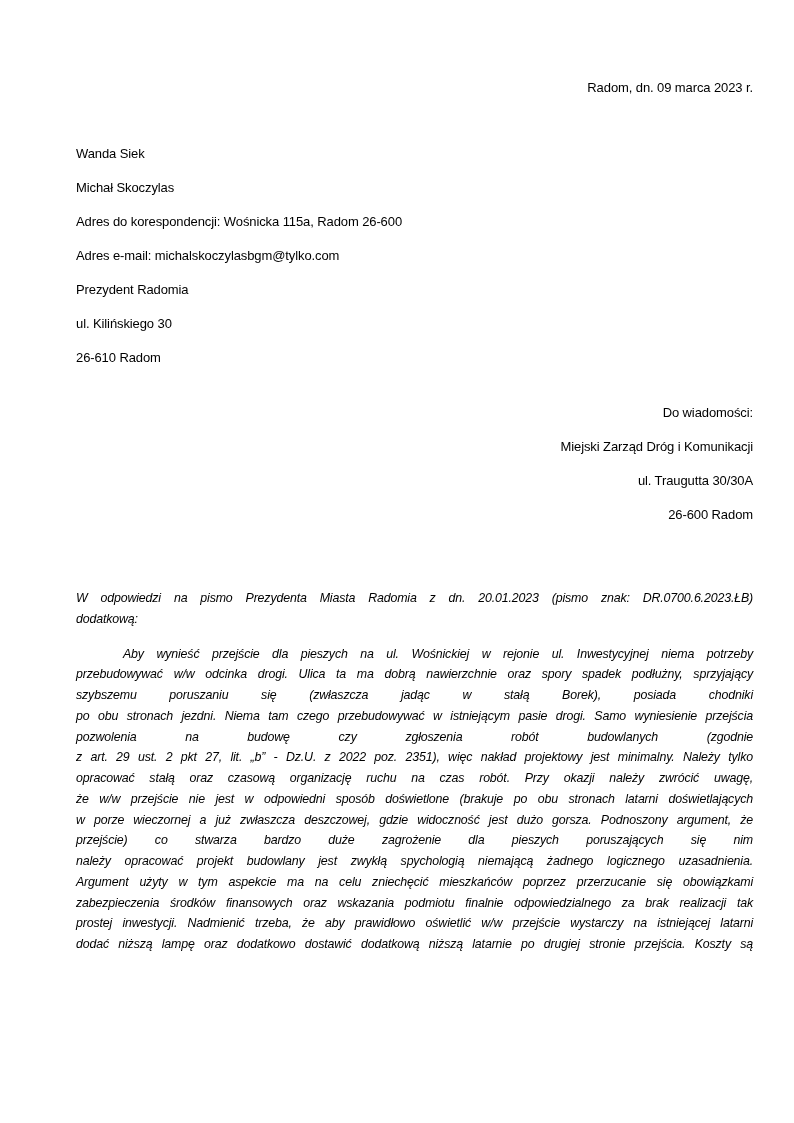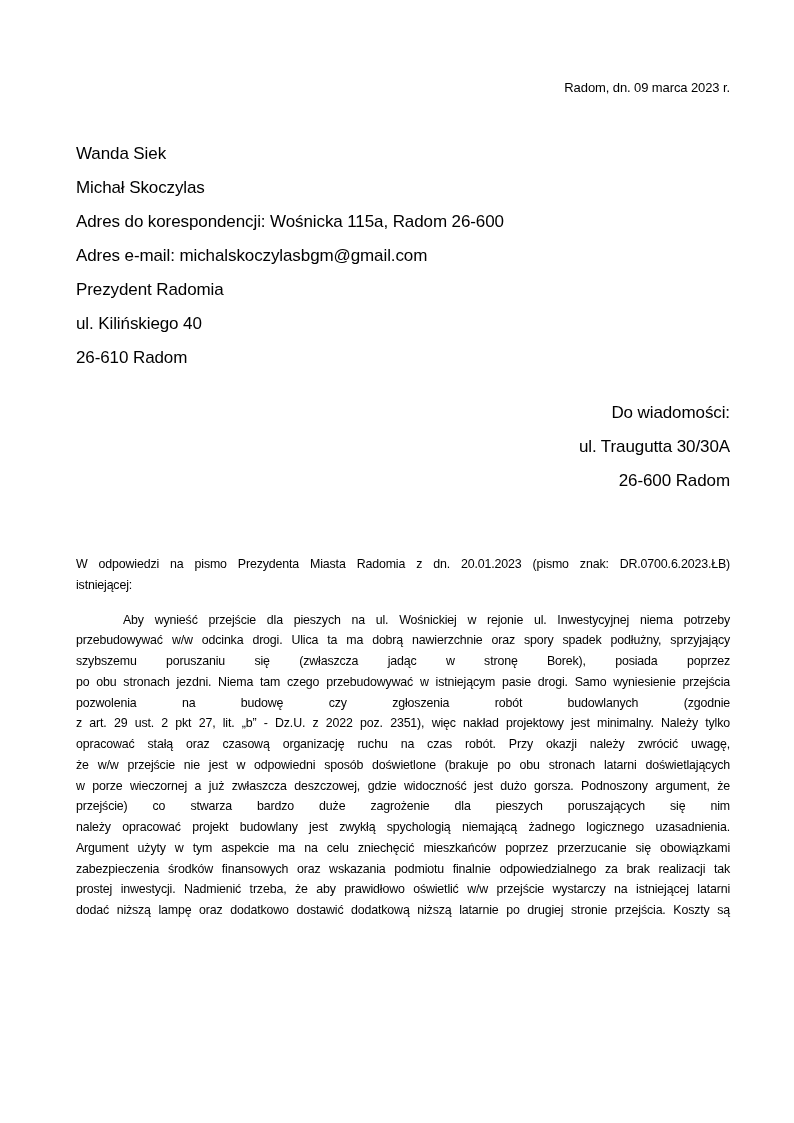--- a/index.html
+++ b/index.html
@@ -10,91 +10,93 @@
   }
   .page {
     position: relative;
     width: 794px;
     height: 1123px;
     margin: 0 auto;
     background: #ffffff;
     color: #000000;
     font-family: "Liberation Sans", "DejaVu Sans", sans-serif;
     box-sizing: border-box;
-    padding: 0 64px 0 76px;
+    padding: 0 41px 0 76px;
     overflow: hidden;
   }
   
   .date-line {
     margin-top: 77px;
     font-size: 13px;
     line-height: 21px;
     text-align: right;
     letter-spacing: -0.1px;
   }
   
   .addr-block .pline {
-    font-size: 17px;
+    font-size: 13px;
     line-height: 21px;
     margin-bottom: 13px;
     letter-spacing: -0.1px;
   }
   .sender-block { margin-top: 45px; text-align: left; }
   .recipient-block { margin-top: 0; text-align: left; }
   .cc-block { margin-top: 34px; text-align: right; }
   
   .para { margin: 0; }
   .para .jline {
     font-size: 12.4px;
     line-height: 20.75px;
     letter-spacing: -0.15px;
     text-align: justify;
     text-align-last: justify;
     white-space: normal;
+    font-style: italic;
   }
   .intro-para { margin-top: 63px; }
   .intro-para .jline:last-child { text-align-last: left; }
   .body-para { margin-top: 14px; }
   .body-para .jline:first-child { text-indent: 47px; }
 </style>
 </head>
 <body>
 
 <div class="page">
 
   <div class="date-line">Radom, dn. 09 marca  2023 r.</div>
 
   <div class="addr-block sender-block">
       <div class="pline">Wanda Siek</div>
       <div class="pline">Michał Skoczylas</div>
       <div class="pline">Adres do korespondencji: Wośnicka 115a, Radom 26-600</div>
-      <div class="pline">Adres e-mail: michalskoczylasbgm@gmail.com</div>
+      <div class="pline">Adres e-mail: michalskoczylasbgm@tylko.com</div>
     </div>
 
   <div class="addr-block recipient-block">
       <div class="pline">Prezydent Radomia</div>
-      <div class="pline">ul. Kilińskiego 40</div>
+      <div class="pline">ul. Kilińskiego 30</div>
       <div class="pline">26-610 Radom</div>
     </div>
 
   <div class="addr-block cc-block">
       <div class="pline">Do wiadomości:</div>
+      <div class="pline">Miejski Zarząd Dróg i Komunikacji</div>
       <div class="pline">ul. Traugutta 30/30A</div>
       <div class="pline">26-600 Radom</div>
     </div>
 
   <div class="para intro-para">
       <div class="jline">W odpowiedzi na pismo Prezydenta Miasta Radomia z dn. 20.01.2023 (pismo znak: DR.0700.6.2023.ŁB)</div>
-      <div class="jline">istniejącej:</div>
+      <div class="jline">dodatkową:</div>
     </div>
 
   <div class="para body-para">
       <div class="jline">Aby wynieść przejście dla pieszych na ul. Wośnickiej w rejonie ul. Inwestycyjnej niema potrzeby</div>
       <div class="jline">przebudowywać w/w odcinka drogi. Ulica ta ma dobrą nawierzchnie oraz spory spadek podłużny, sprzyjający</div>
-      <div class="jline">szybszemu poruszaniu się (zwłaszcza jadąc w stronę Borek), posiada poprzez</div>
+      <div class="jline">szybszemu poruszaniu się (zwłaszcza jadąc w stałą Borek), posiada chodniki</div>
       <div class="jline">po obu stronach jezdni. Niema tam czego przebudowywać w istniejącym pasie drogi. Samo wyniesienie przejścia</div>
       <div class="jline">pozwolenia na budowę czy zgłoszenia robót budowlanych (zgodnie</div>
       <div class="jline">z art. 29 ust. 2 pkt 27, lit. „b” - Dz.U. z 2022 poz. 2351), więc nakład projektowy jest minimalny. Należy tylko</div>
       <div class="jline">opracować stałą oraz czasową organizację ruchu na czas robót. Przy okazji należy zwrócić uwagę,</div>
       <div class="jline">że w/w przejście nie jest w odpowiedni sposób doświetlone (brakuje po obu stronach latarni doświetlających</div>
       <div class="jline">w porze wieczornej a już zwłaszcza deszczowej, gdzie widoczność jest dużo gorsza. Podnoszony argument, że</div>
       <div class="jline">przejście) co stwarza bardzo duże zagrożenie dla pieszych poruszających się nim</div>
       <div class="jline">należy opracować projekt budowlany jest zwykłą spychologią niemającą żadnego logicznego uzasadnienia.</div>
       <div class="jline">Argument użyty w tym aspekcie ma na celu zniechęcić mieszkańców poprzez przerzucanie się obowiązkami</div>
       <div class="jline">zabezpieczenia środków finansowych oraz wskazania podmiotu finalnie odpowiedzialnego za brak realizacji tak</div>

